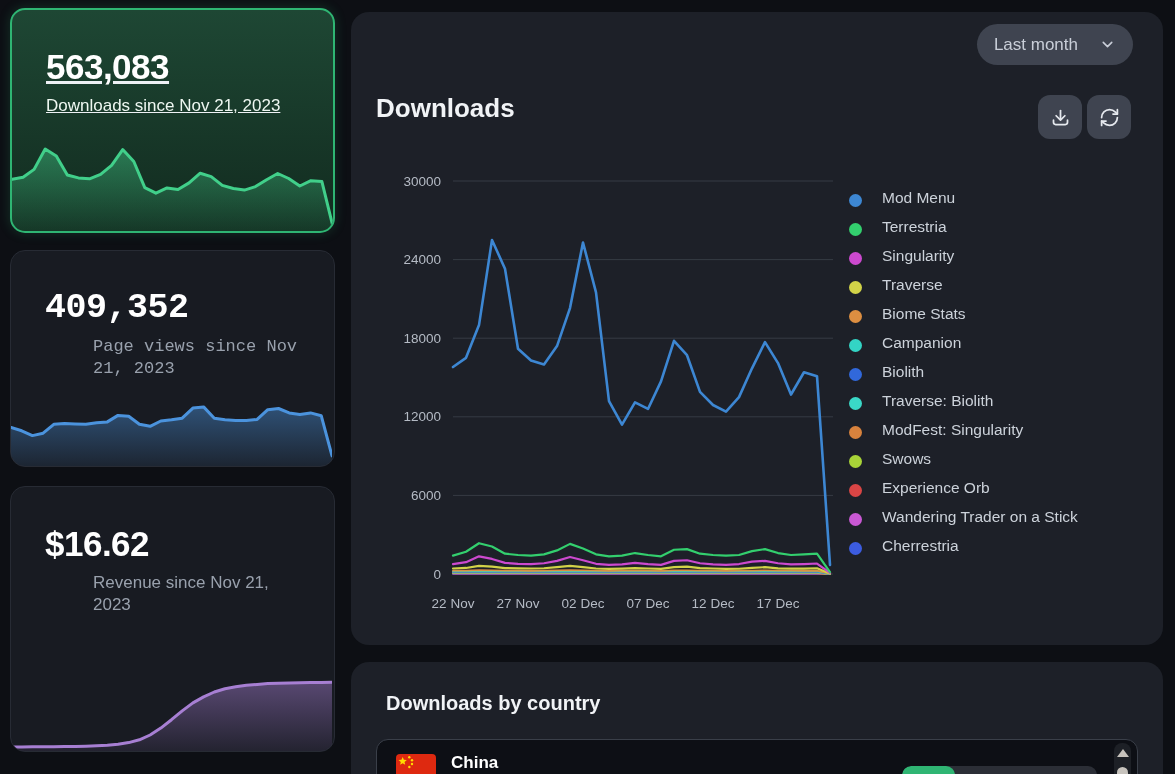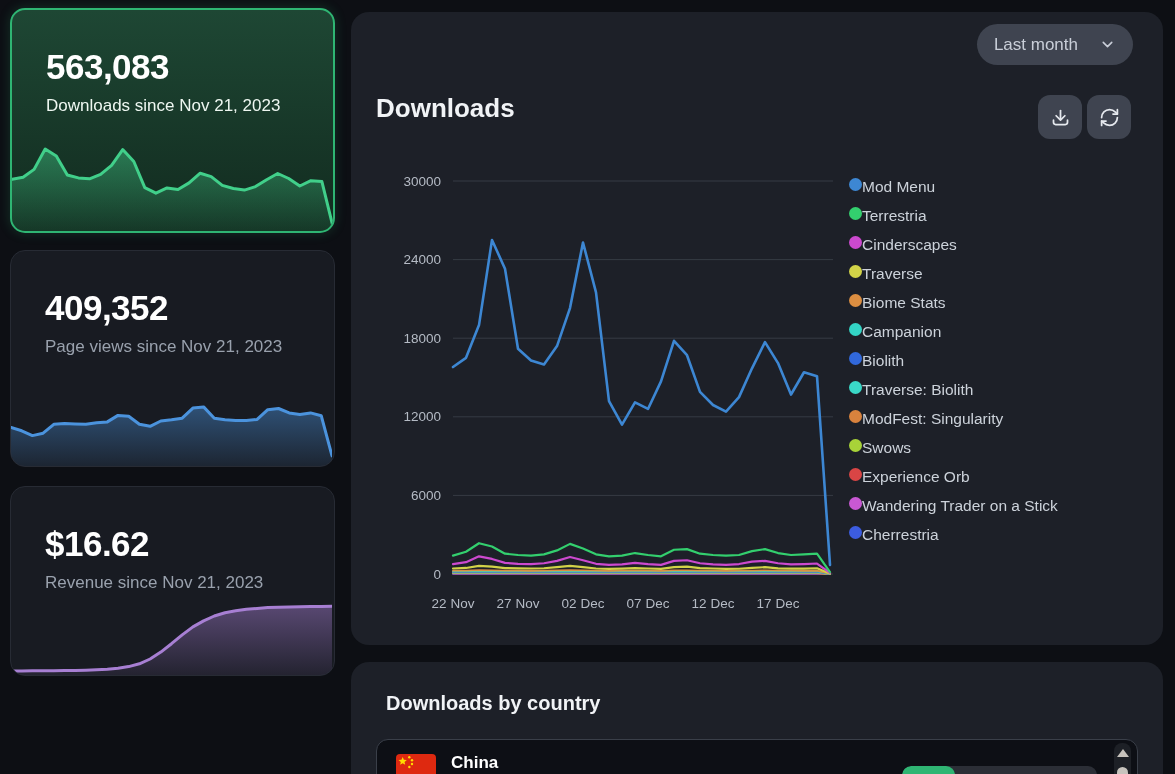--- a/index.html
+++ b/index.html
@@ -16,28 +16,29 @@
   .card {
     position:absolute; left:10px; width:325px;
     border-radius:15px; overflow:hidden; cursor:pointer;
     background:#181b22; border:1px solid #272b34;
   }
   .card--downloads {
     top:8px; height:225px;
     background:linear-gradient(180deg,#1e4734 0%,#122b1f 100%);
     border:2px solid #2fb573;
     box-shadow:0 0 12px rgba(47,181,115,.22);
-  }
-  .card--pageviews { top:250px; height:217px; }
-  .card--revenue   { top:486px; height:190px; }
+    text-decoration:underline;
+  }
+  .card--pageviews { top:250px; height:217px;font-family:Liberation Mono, monospace; }
+  .card--revenue   { top:486px; height:266px; }
   .card-inner { padding:38px 28px 0 34px; position:relative; z-index:2; }
   .card-value { font-size:35px; font-weight:700; letter-spacing:-.5px; color:#fff; line-height:1.1; }
   .card-label { font-size:17px; line-height:1.32; margin-top:8px; max-width:270px; }
   .card--downloads .card-label { color:#eef7f1; }
-  .card--pageviews .card-label, .card--revenue .card-label { color:#99a1ad; }
+  .card--pageviews .card-label, .card--revenue .card-label { color:#99a1ad;margin-left:48px; }
   .spark { position:absolute; left:0; bottom:0; z-index:1; display:block; }
 
   
   .panel {
     position:absolute; left:351px; width:812px;
     background:#1d2028; border-radius:18px;
   }
   .panel--downloads { top:12px; height:633px; }
   .panel--country   { top:662px; height:230px; }
 
@@ -54,21 +55,21 @@
     background:#3f4450; border:none; border-radius:12px;
     display:flex; align-items:center; justify-content:center; cursor:pointer;
   }
   .icon-btn--export { right:81px; }
   .icon-btn--refresh { right:32px; }
   .icon-btn svg, .pill svg { display:block; }
 
   #main-chart { position:absolute; left:0; top:0; pointer-events:none; }
 
   #legend { position:absolute; left:498px; top:166px; }
-  .legend-item { display:flex; align-items:flex-start; gap:0; height:29px; }
+  .legend-item { display:flex; align-items:flex-end; gap:20px; height:29px; }
   .legend-dot { width:13px; height:13px; border-radius:50%; flex:0 0 auto; }
   .legend-text { font-size:15.5px; color:#ccd2da; white-space:nowrap; }
 
   
   .country-title { position:absolute; left:35px; top:30px; font-size:20px; font-weight:700; color:#f1f3f6; }
   .country-list {
     position:absolute; left:25px; top:77px; width:762px; height:145px;
     background:#0d0f15; border:1px solid #3a3f49; border-radius:12px;
     overflow:hidden;
   }
@@ -213,21 +214,21 @@
       <div class="legend-item">
         <span class="legend-dot" style="background: rgb(61, 135, 211);"></span>
         <span class="legend-text">Mod Menu</span>
       </div>
       <div class="legend-item">
         <span class="legend-dot" style="background: rgb(51, 207, 110);"></span>
         <span class="legend-text">Terrestria</span>
       </div>
       <div class="legend-item">
         <span class="legend-dot" style="background: rgb(204, 73, 207);"></span>
-        <span class="legend-text">Cinderscapes</span>
+        <span class="legend-text">Singularity</span>
       </div>
       <div class="legend-item">
         <span class="legend-dot" style="background: rgb(210, 211, 72);"></span>
         <span class="legend-text">Traverse</span>
       </div>
       <div class="legend-item">
         <span class="legend-dot" style="background: rgb(220, 142, 65);"></span>
         <span class="legend-text">Biome Stats</span>
       </div>
       <div class="legend-item">

